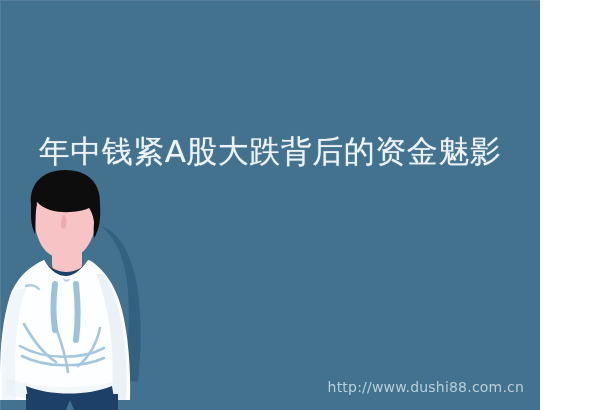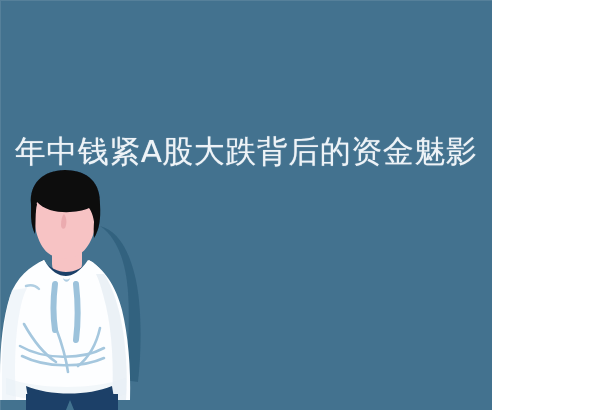--- a/index.html
+++ b/index.html
@@ -7,21 +7,21 @@
     margin: 0;
     padding: 0;
     background: #ffffff;
   }
   body {
     font-family: "Liberation Sans", "DejaVu Sans", sans-serif;
   }
 
   #banner {
     position: relative;
-    width: 492px;
+    width: 540px;
     height: 410px;
     overflow: hidden;
     background: #43728f;
     box-sizing: border-box;
   }
 
   
   #banner::after {
     content: "";
     position: absolute;
@@ -178,14 +178,15 @@
 
           <path d="M70 232 L74 242 L66 242 Z" fill="#43728f"></path>
         </g>
 
       </g>
     </svg>
   </div>
 
   <div class="title">年中钱紧A股大跌背后的资金魅影</div>
 
+  <div class="watermark">http://www.dushi88.com.cn</div>
 
 </div>
 
 </body></html>

